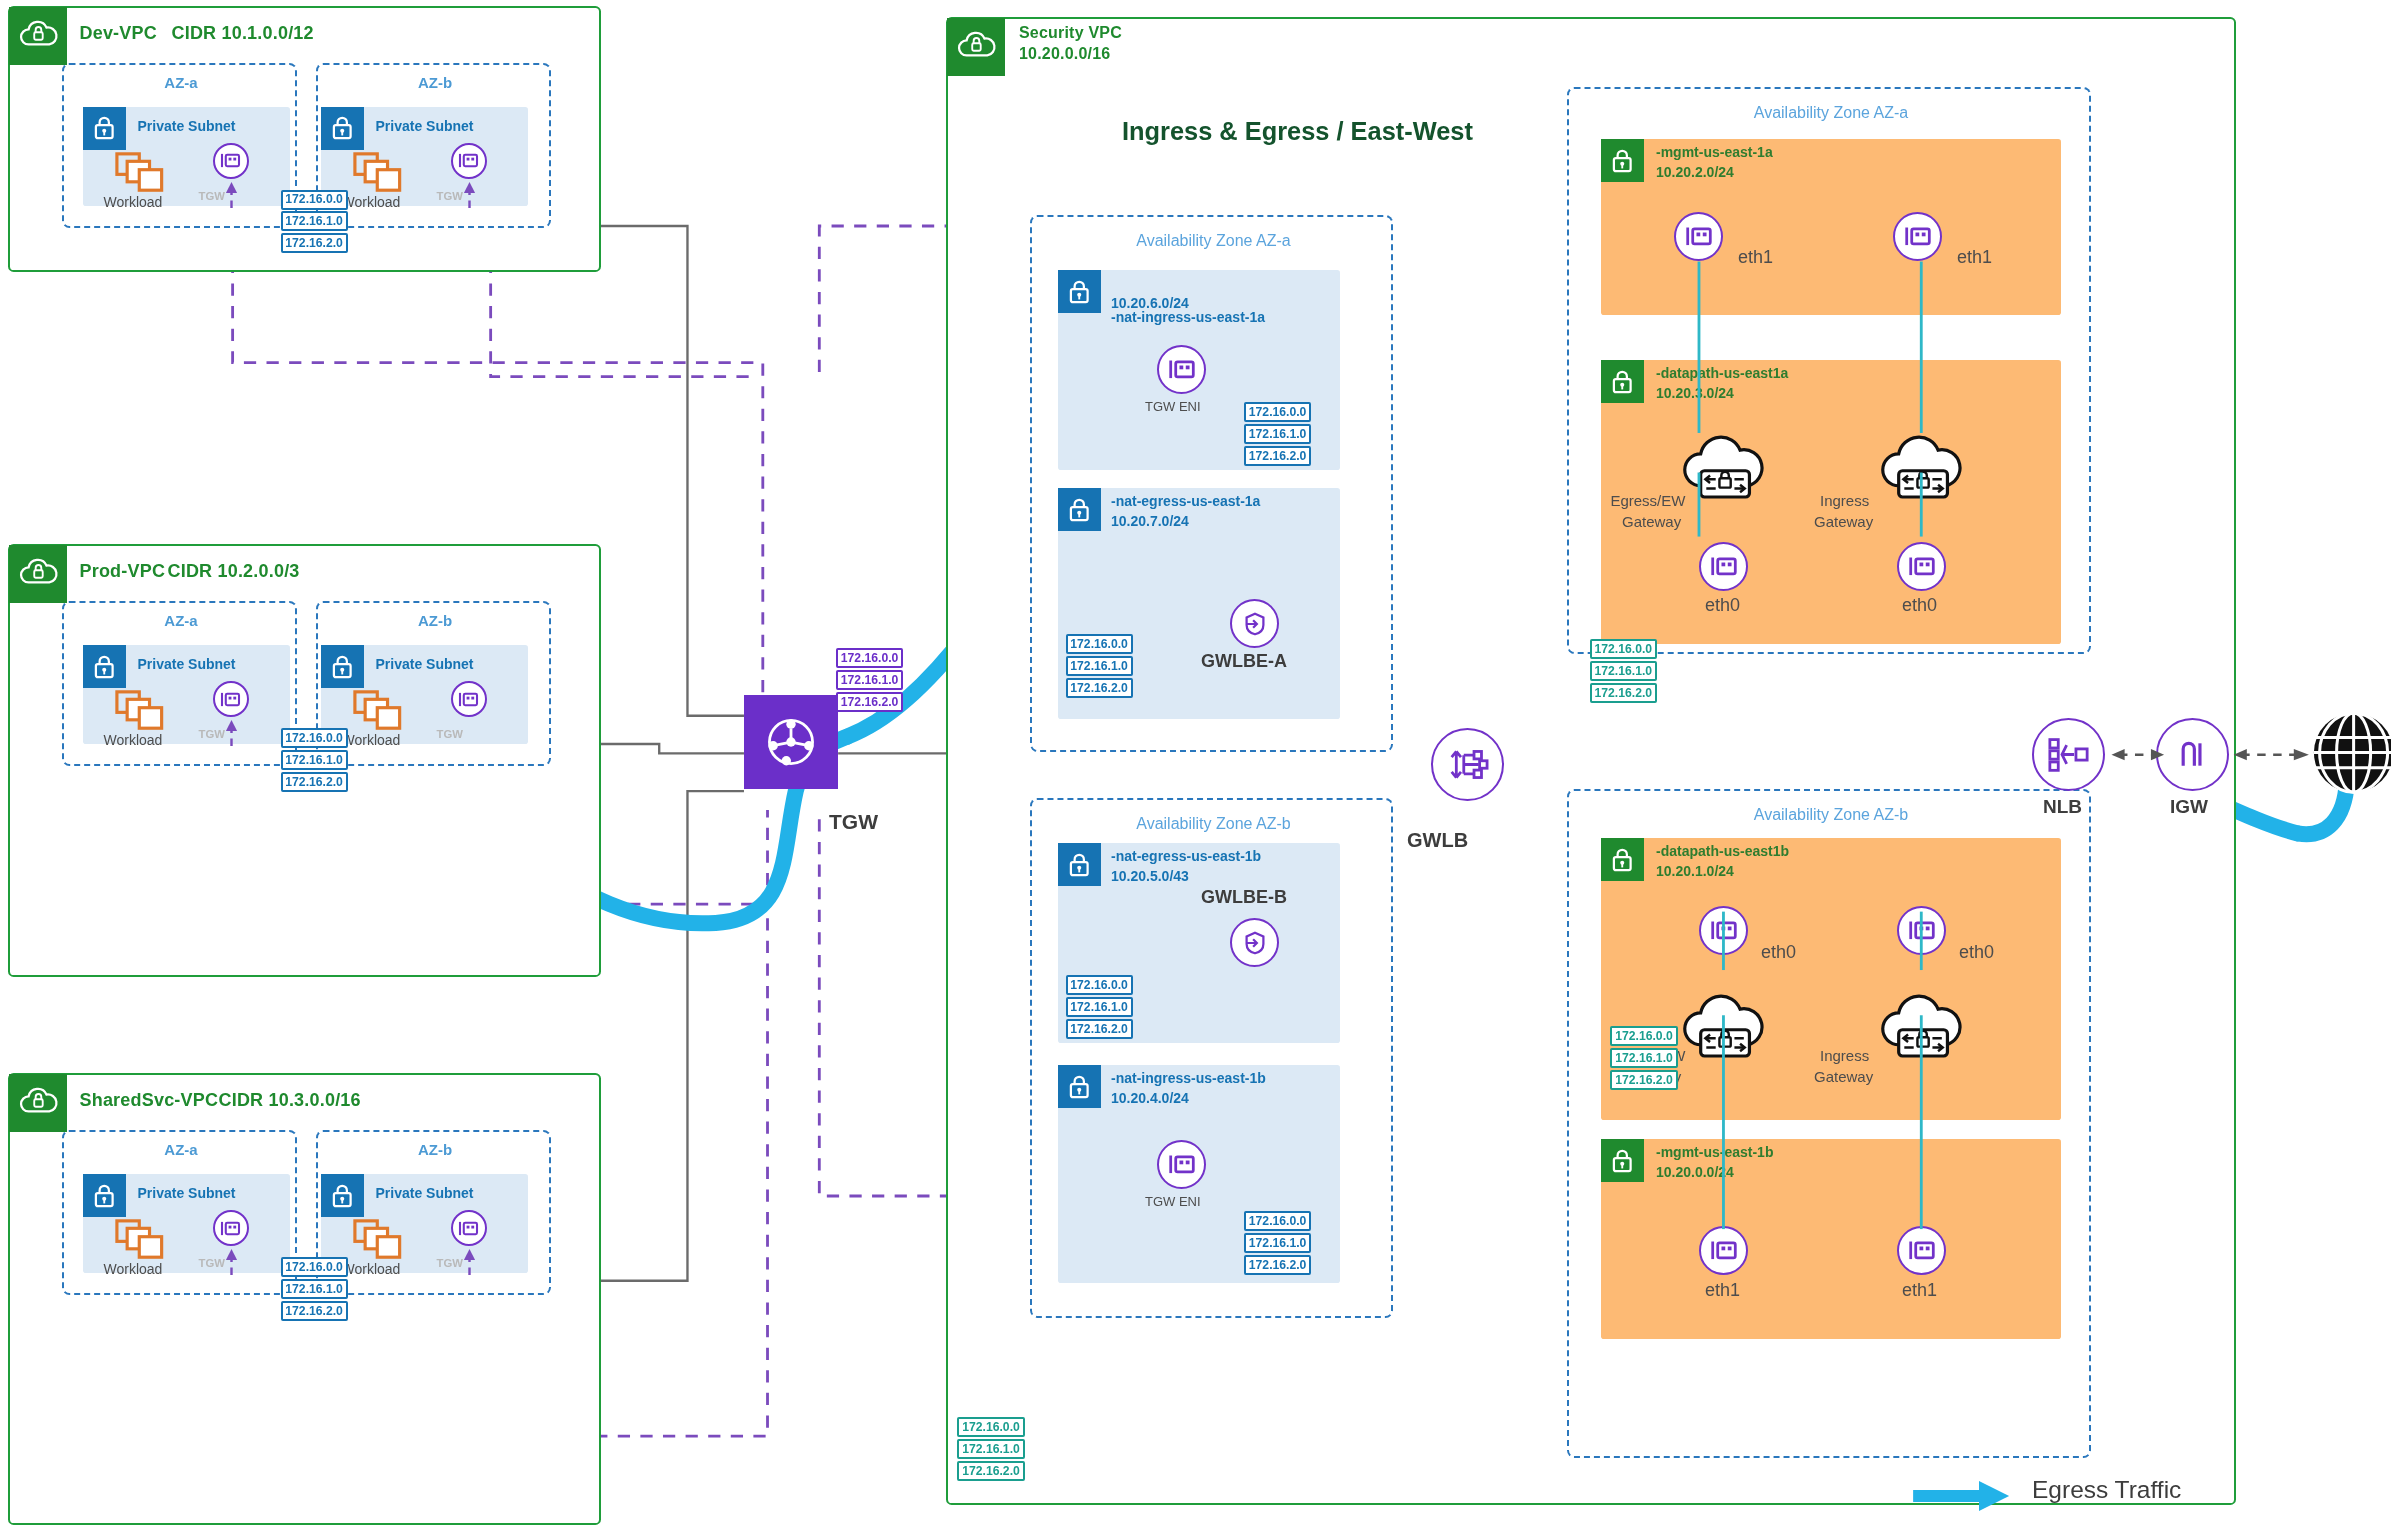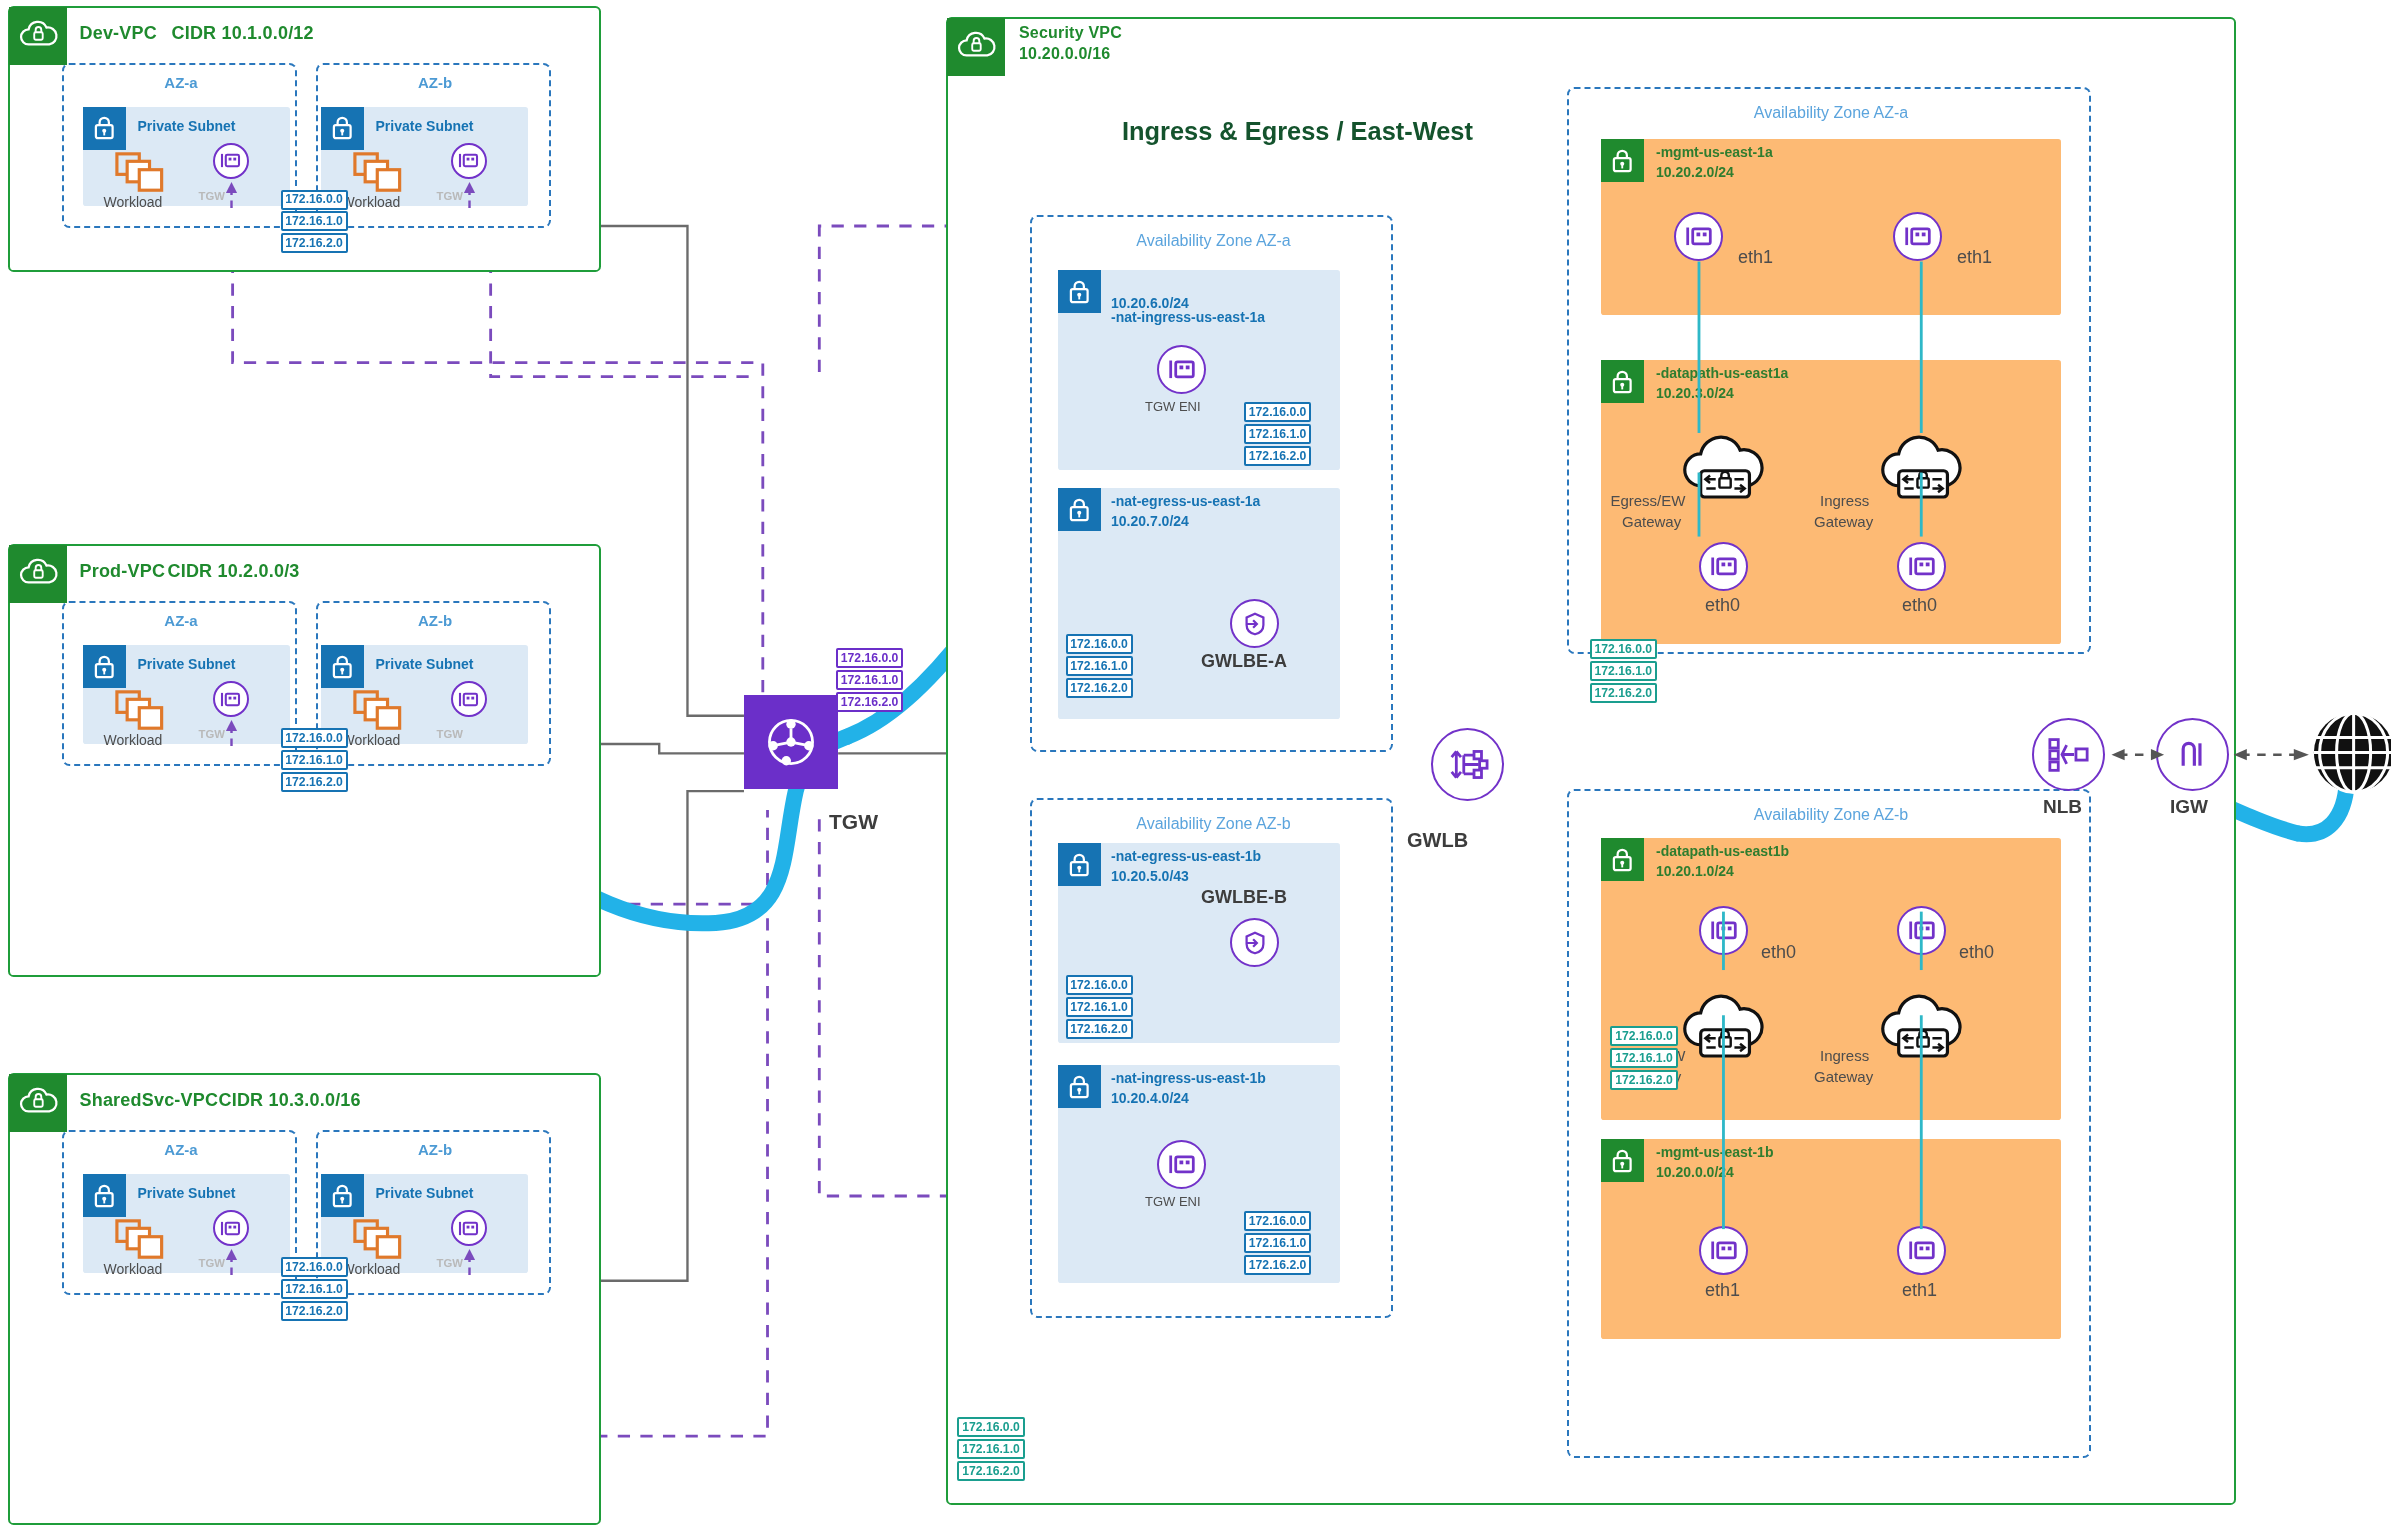--- a/index.html
+++ b/index.html
@@ -751,15 +751,22 @@
 
   <svg class="abs" style="left:2100px;top:734px;width:273px;height:47px;" viewBox="0 0 290 50" width="273" height="47">
     <path d="M20 22 H58" stroke="#555" stroke-width="2.6" stroke-dasharray="9 8"></path>
     <polygon points="12,22 26,16 26,28" fill="#555"></polygon>
     <polygon points="68,22 54,16 54,28" fill="#555"></polygon>
     <path d="M150 22 H208" stroke="#555" stroke-width="2.6" stroke-dasharray="9 8"></path>
     <polygon points="142,22 156,16 156,28" fill="#555"></polygon>
     <polygon points="222,22 206,16 206,28" fill="#555"></polygon>
   </svg>
 
+  <div class="abs" style="left:1911px;top:1474px;width:443px;height:47px;">
+    <svg class="abs" style="left:0;top:5.6px;" width="104" height="32" viewBox="0 0 110 34">
+      <path d="M2 17 H78" stroke="#22b2e8" stroke-width="13"></path>
+      <polygon points="104,17 72,1 72,33" fill="#22b2e8"></polygon>
+    </svg>
+    <div class="abs legend-text" style="left:121px;top:1.9px;font-size:24.5px;">Egress Traffic</div>
+  </div>
 
 </div>
 
 
 </body></html>

